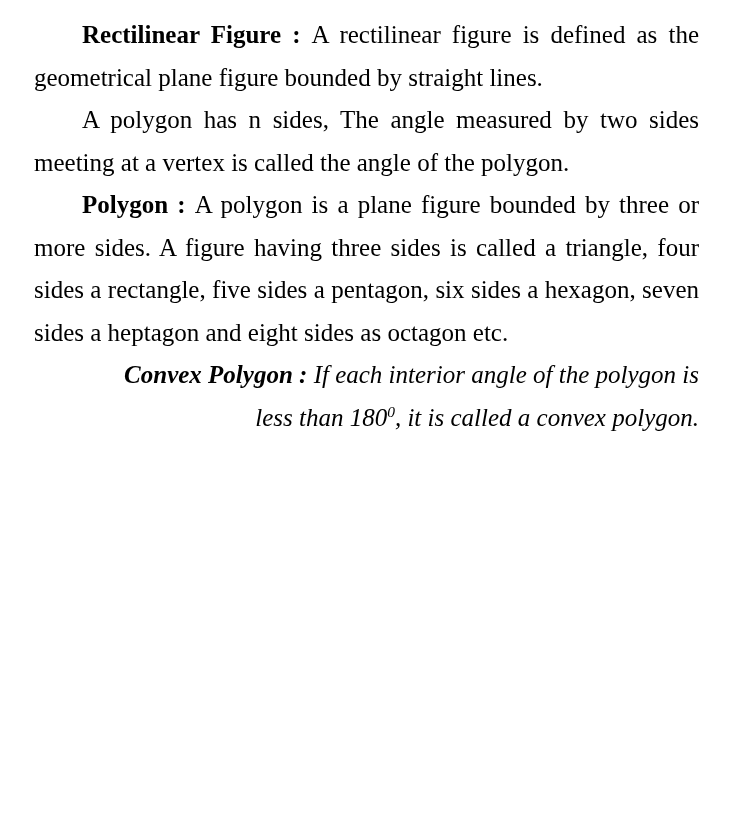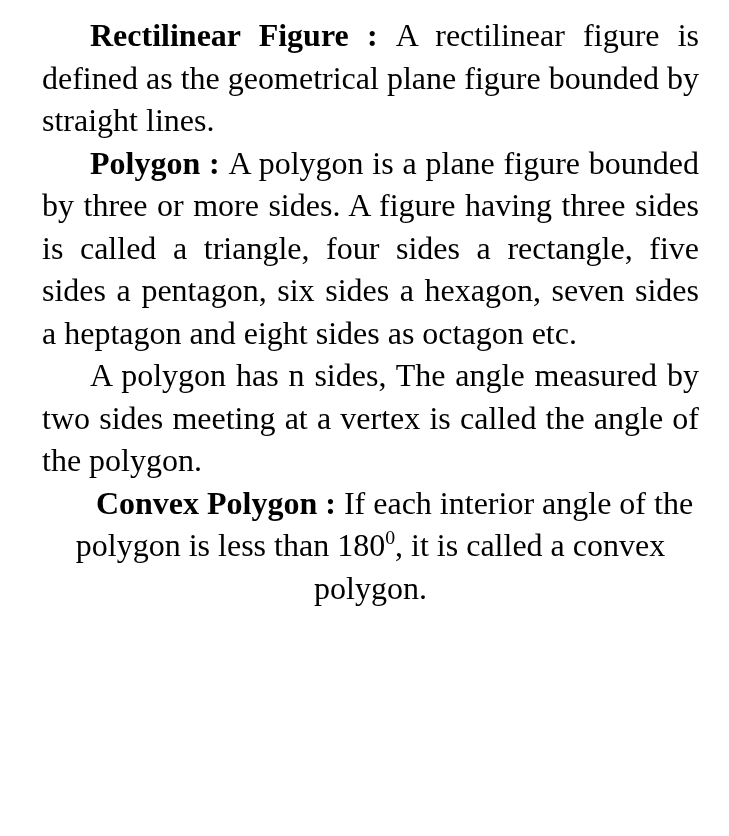--- a/index.html
+++ b/index.html
@@ -14,47 +14,48 @@
     color: #000000;
     overflow: hidden;
   }
   .page {
     width: 729px;
     height: 836px;
     box-sizing: border-box;
     padding: 14px 30px 0 30px;
   }
   .para {
-    margin: 0 0 0 12px;
+    margin: 0 0 0 4px;
     text-align: justify;
     text-justify: inter-word;
-    font-size: 32px;
+    font-size: 25px;
     line-height: 42.5px;
     text-indent: 48px;
     hyphens: none;
   }
   .para .lead {
     font-weight: bold;
   }
   .para.last {
-    text-align: center;
+    text-align: right;
+    font-style: italic;
   }
   sup {
     font-size: 0.62em;
     vertical-align: super;
     line-height: 0;
   }
 </style>
 </head>
 <body>
 
 <div class="page">
 
   <p class="para"><span class="lead">Rectilinear Figure : </span><span>A rectilinear figure is defined as the geometrical plane figure bounded by straight lines.</span></p>
 
+  <p class="para"><span>A polygon has n sides, The angle measured by two sides meeting at a vertex is called the angle of the polygon.</span></p>
+
   <p class="para"><span class="lead">Polygon : </span><span>A polygon is a plane figure bounded by three or more sides. A figure having three sides is called a triangle, four sides a rectangle, five sides a pentagon, six sides a hexagon, seven sides a heptagon and eight sides as octagon etc.</span></p>
-
-  <p class="para"><span>A polygon has n sides, The angle measured by two sides meeting at a vertex is called the angle of the polygon.</span></p>
 
 
   <p class="para last"><span class="lead">Convex Polygon : </span><span>If each interior angle of the polygon is less than 180</span><sup>0</sup><span>, it is called a convex polygon.</span></p>
 
 </div>
 
 </body></html>

